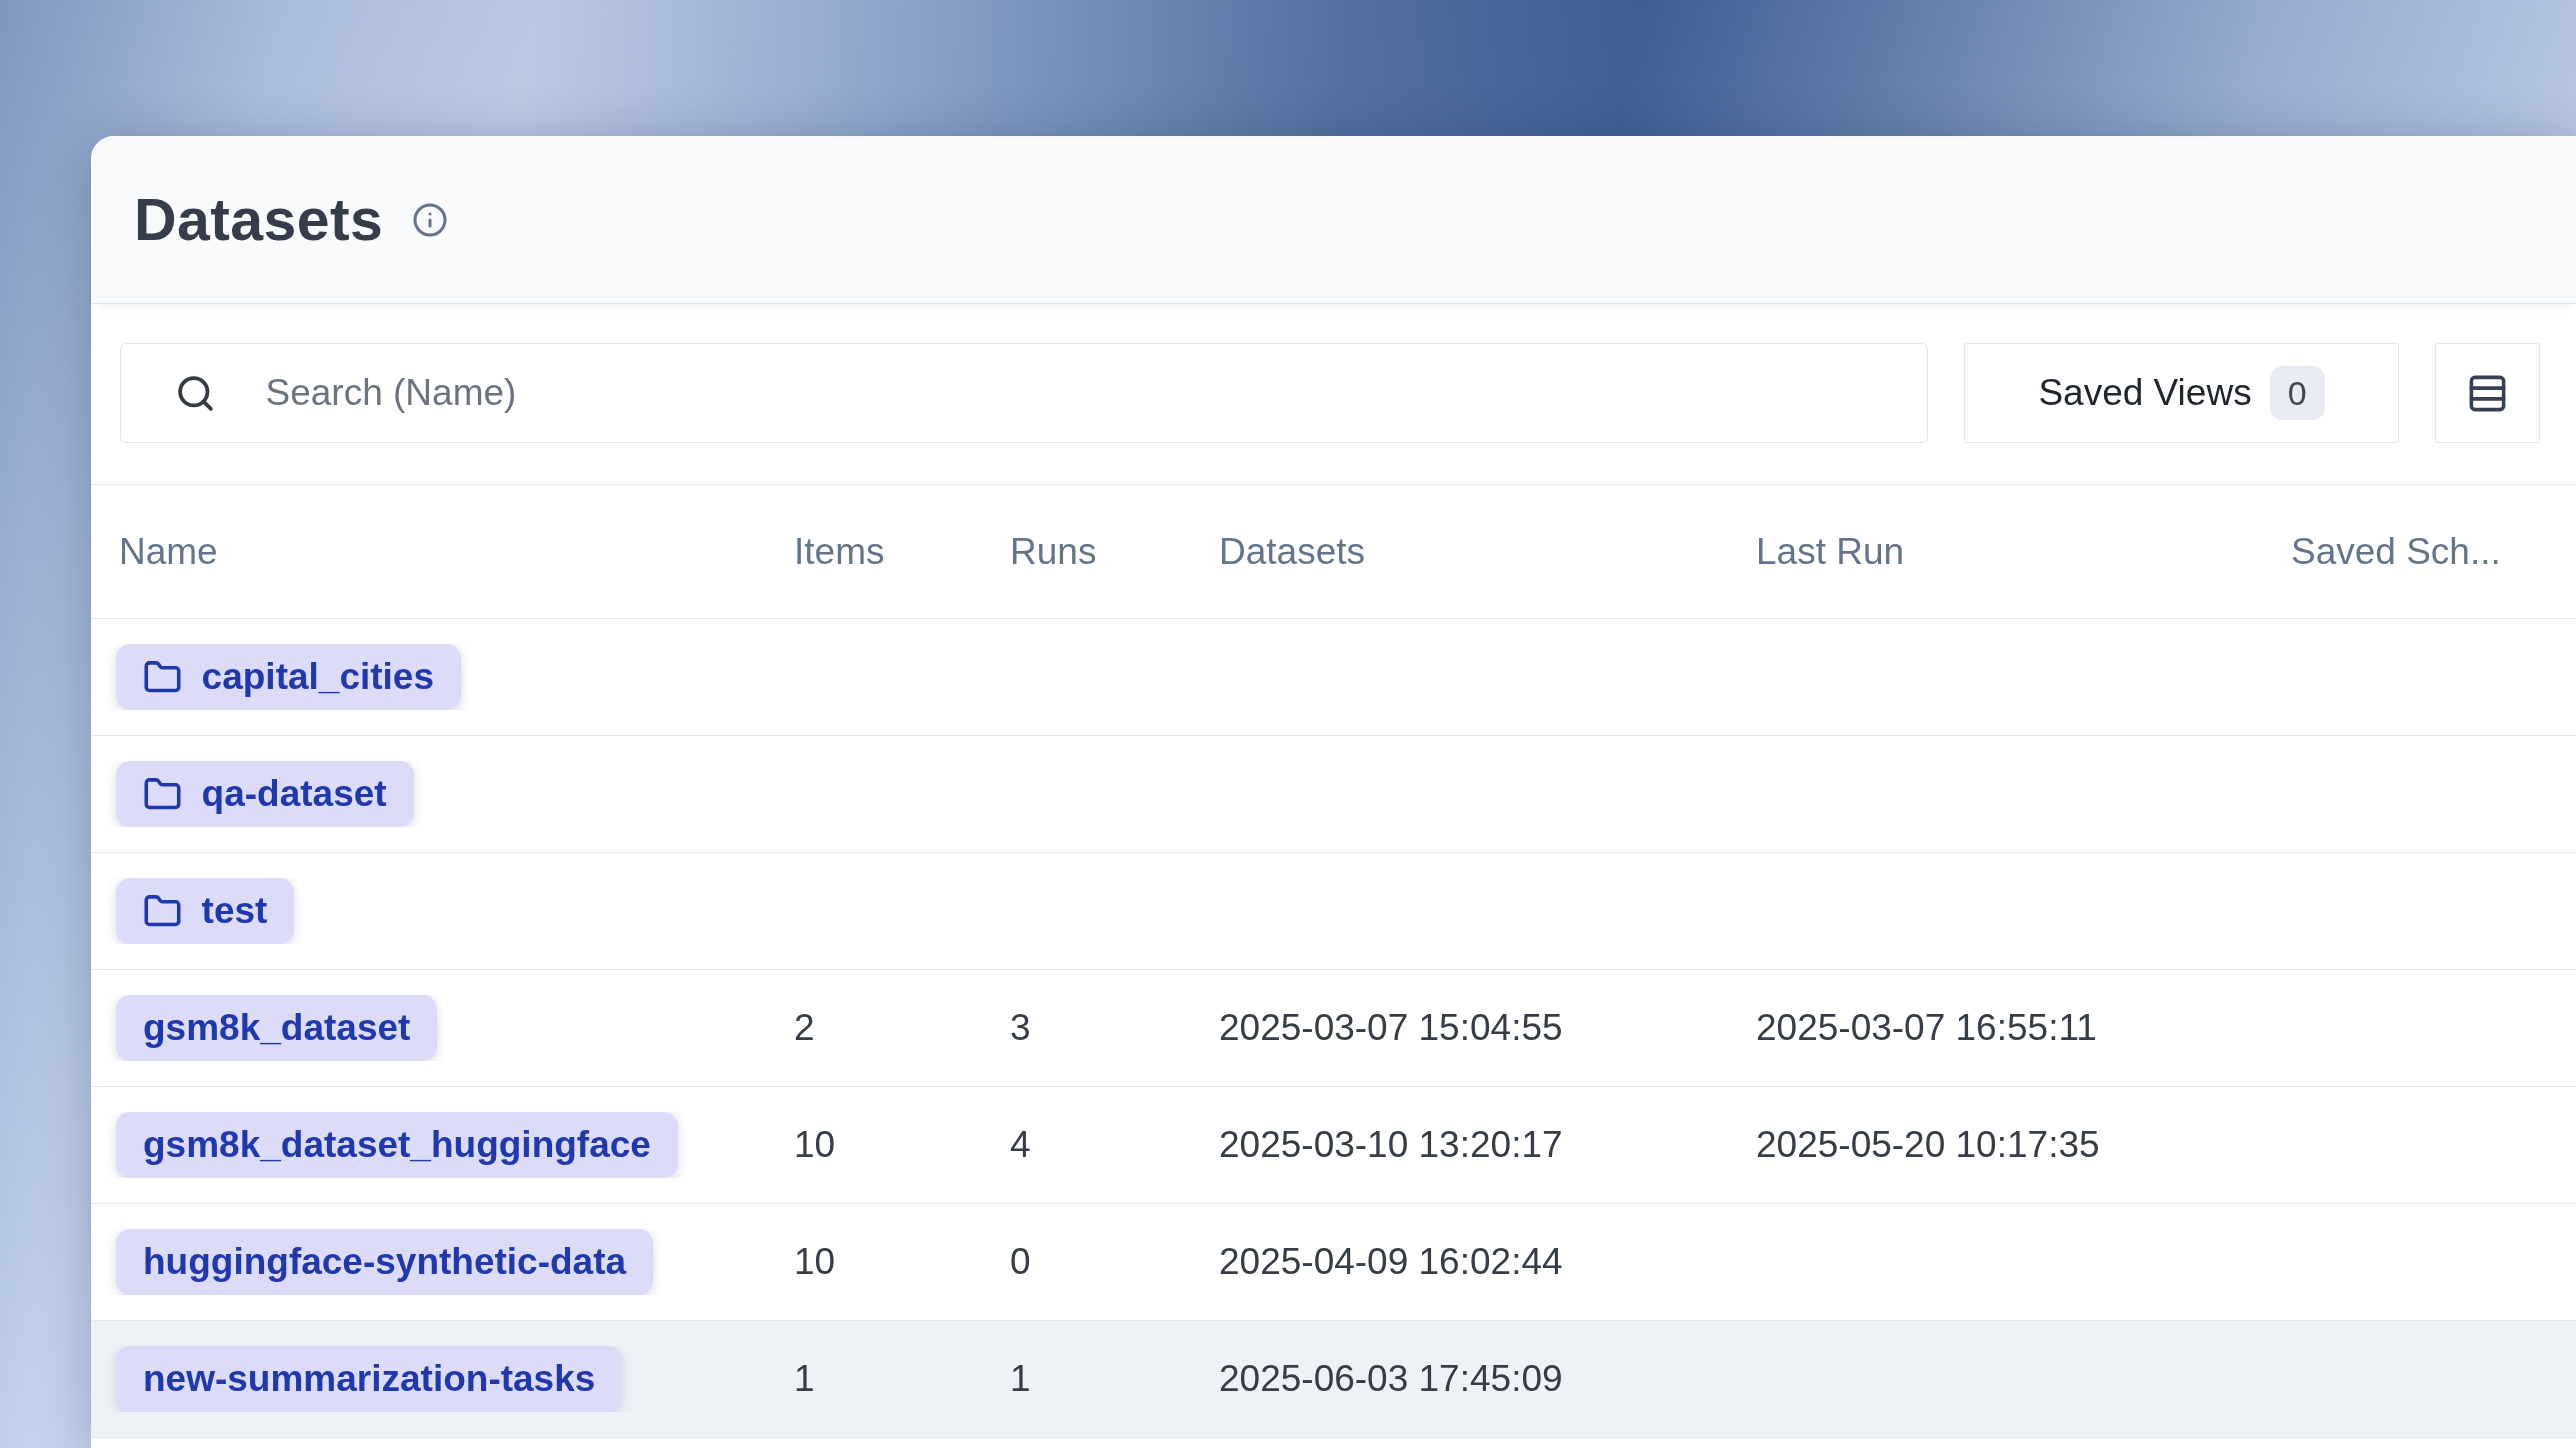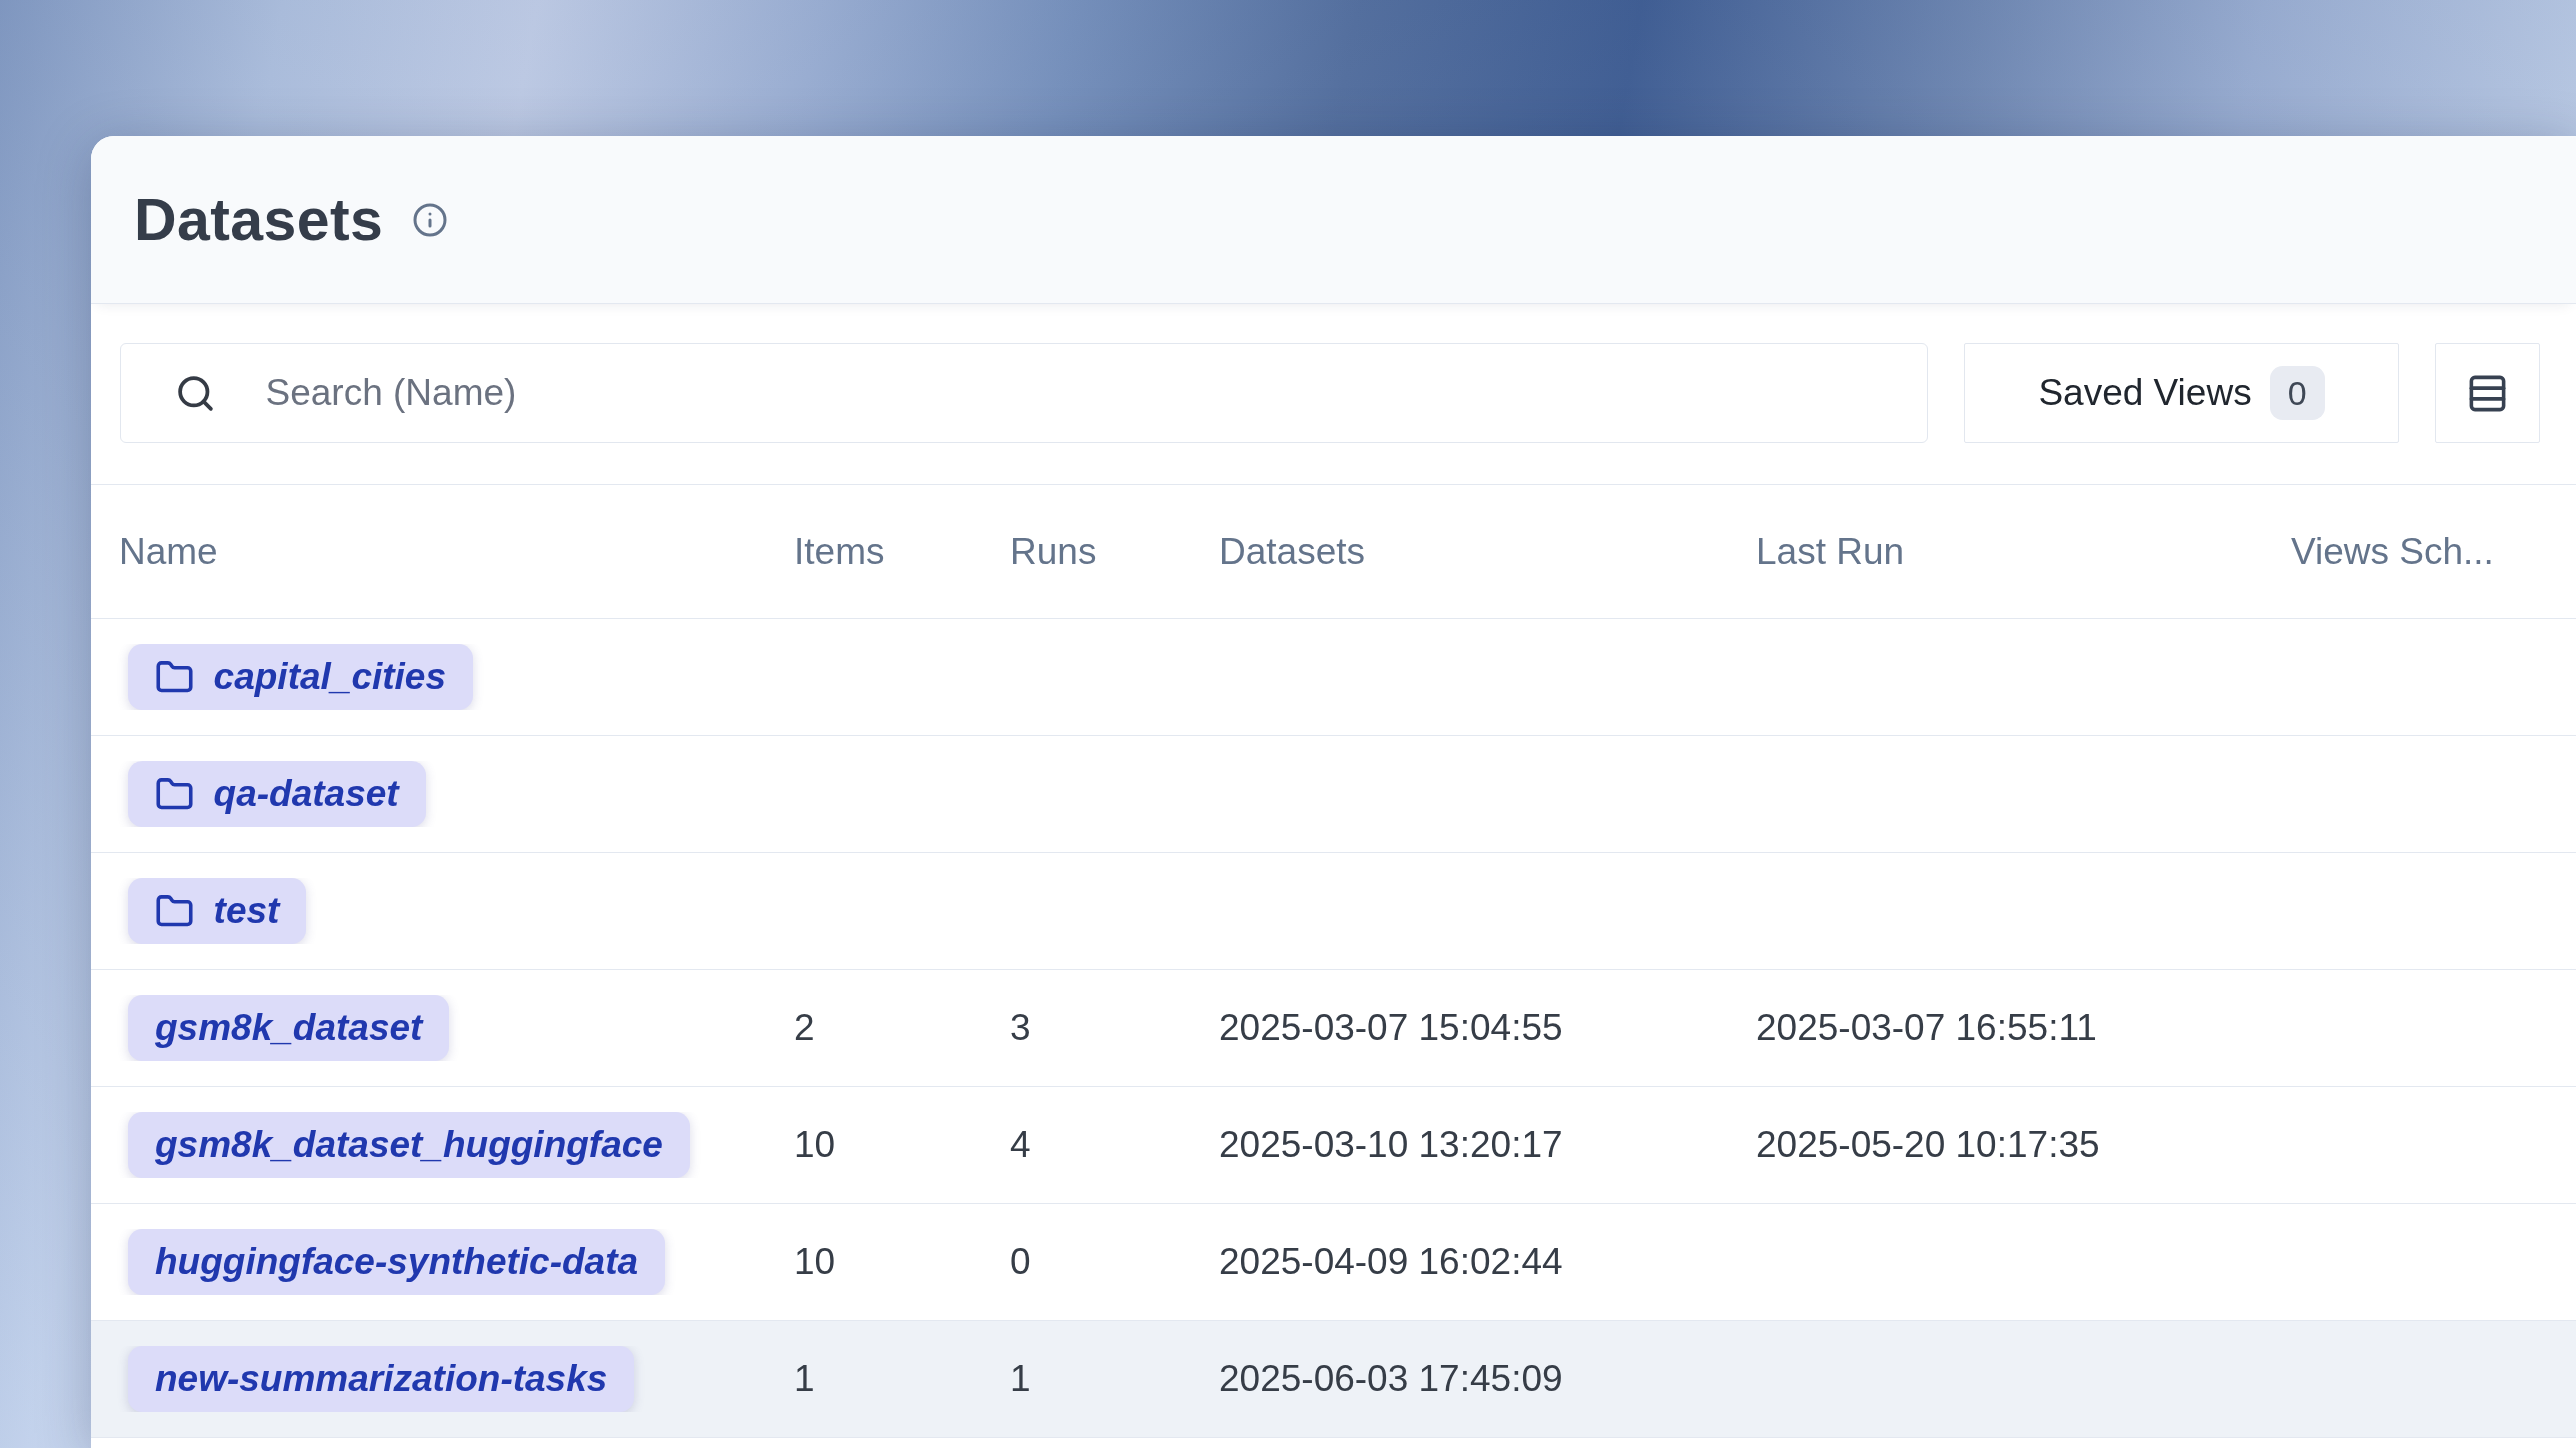--- a/index.html
+++ b/index.html
@@ -84,21 +84,21 @@
     white-space:nowrap; overflow:hidden;
   }
   .tr{
     display:grid; grid-template-columns:var(--cols);
     align-items:center; height:117px;
     border-bottom:1.8px solid var(--border);
     background:#fff;
   }
   .tr.highlighted{background:var(--row-highlight);}
   .td{font-size:37px; color:#363d47; white-space:nowrap; overflow:hidden;}
-  .td-name{padding-left:37px;font-style:italic;}
+  .td-name{padding-left:25px;}
   .th-name{padding-left:28px;}
   .pill{
     display:inline-flex; align-items:center; gap:19.6px;
     height:66px; padding:0 27px; border-radius:14.3px;
     background:var(--pill-bg); color:var(--pill-text);
     font-size:37px; font-weight:700;
     box-shadow:0 2.7px 10.7px rgba(70,70,140,0.20);
     cursor:pointer; max-width:100%;
   }
   .pill .folder-icon{flex:0 0 auto;}
@@ -148,21 +148,21 @@
     </button>
   </div>
 
   <div class="table">
     <div class="tr-head" id="table-head">
         <div class="th th-name">Name</div>
         <div class="th">Items</div>
         <div class="th">Runs</div>
         <div class="th">Datasets</div>
         <div class="th">Last Run</div>
-        <div class="th">Views Sch...</div>
+        <div class="th">Saved Sch...</div>
       </div>
     <div id="table-body">
   <div class="tr">
     <div class="td td-name">
       <span class="pill">
         <span class="folder-icon">
           <svg width="39" height="39" viewBox="0 0 24 24" fill="none" stroke="currentColor" stroke-width="2.2" stroke-linecap="round" stroke-linejoin="round">
             <path d="M20 20a2 2 0 0 0 2-2V8a2 2 0 0 0-2-2h-7.9a2 2 0 0 1-1.69-.9L9.6 3.9A2 2 0 0 0 7.93 3H4a2 2 0 0 0-2 2v13a2 2 0 0 0 2 2Z"></path>
           </svg>
         </span>

